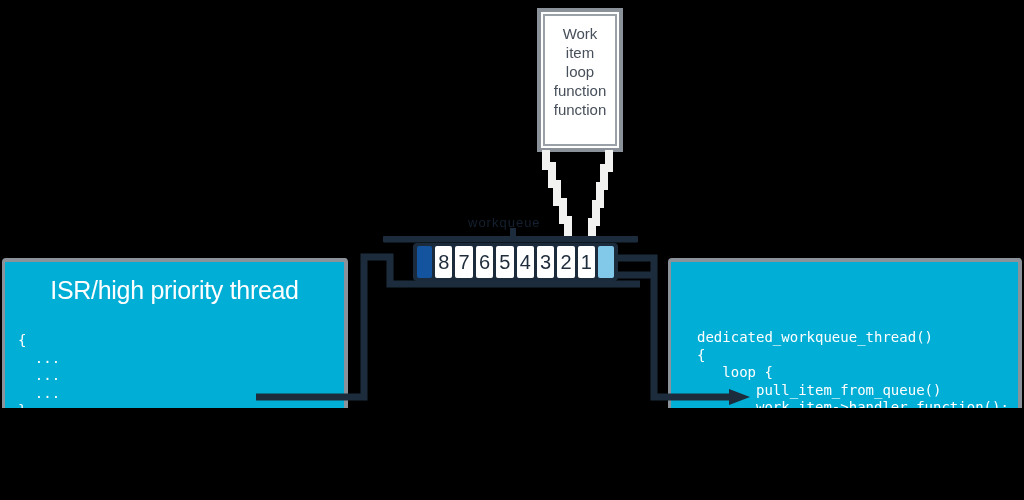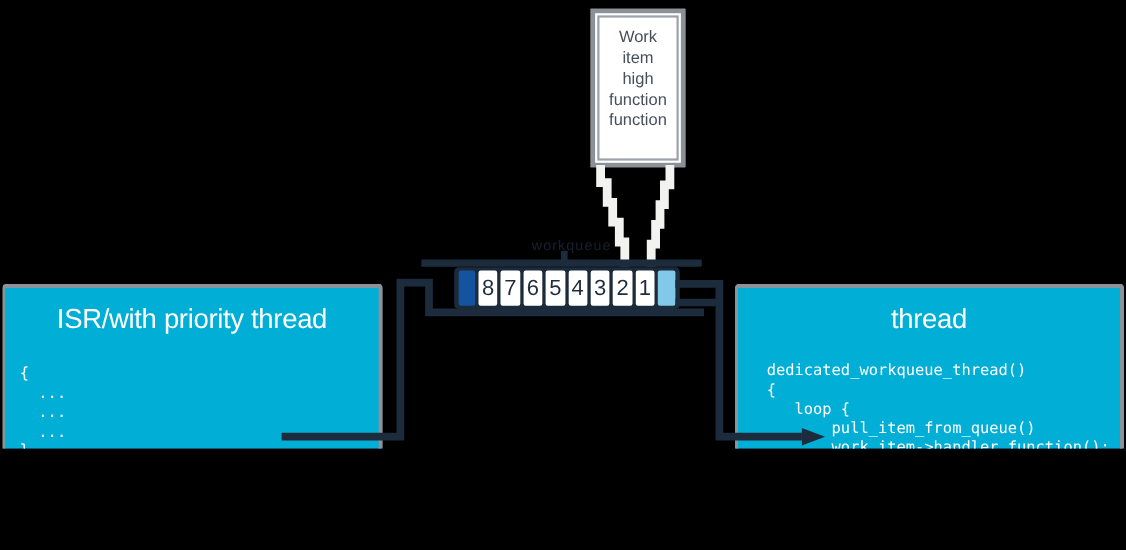--- a/index.html
+++ b/index.html
@@ -30,36 +30,36 @@
                   color:#474f5a;font-size:15px;line-height:19px;}
 
   
   #queue-box{left:413px;top:243px;width:205px;height:38px;background:#1c2b3b;border-radius:4px;
              display:flex;align-items:center;gap:3px;padding:0 4px;box-sizing:border-box;}
   .qcell{height:32px;border-radius:2px;}
   .qcell.num{flex:1;background:#fff;display:flex;align-items:center;justify-content:center;
              color:#1e2c3c;font-size:20px;}
   .qcap-dark{width:15px;background:#14549f;}
   .qcap-light{width:16px;background:#82c8e8;}
-  #queue-label{left:468px;top:215px;width:88px;text-align:right;color:#152130;
+  #queue-label{left:468px;top:215px;width:88px;text-align:left;color:#152130;
                font-size:13px;letter-spacing:1px;}
 
   svg#overlay{position:absolute;left:0;top:0;pointer-events:none;}
 </style>
 </head>
 <body>
 
 <div id="canvas">
 
   <div class="abs" id="work-item-box">
     <div id="work-item-inner">
       <div id="work-item-text">
         <div>Work</div>
         <div>item</div>
-        <div>high</div>
+        <div>loop</div>
         <div>function</div>
         <div>function</div>
       </div>
     </div>
   </div>
 
   <div class="abs" id="queue-label">workqueue</div>
 
   <div class="abs" id="queue-box">
     <div class="qcell qcap-dark"></div>
@@ -68,32 +68,31 @@
     <div class="qcell num">6</div>
     <div class="qcell num">5</div>
     <div class="qcell num">4</div>
     <div class="qcell num">3</div>
     <div class="qcell num">2</div>
     <div class="qcell num">1</div>
     <div class="qcell qcap-light"></div>
   </div>
 
   <div class="panel" id="left-panel">
-    <div class="panel-title">ISR/with priority thread</div>
+    <div class="panel-title">ISR/high priority thread</div>
     <div class="code" id="left-code">
       <div>{</div>
       <div>  ...</div>
       <div>  ...</div>
       <div>  ...</div>
       <div>}</div>
     </div>
   </div>
 
   <div class="panel" id="right-panel">
-    <div class="panel-title">thread</div>
     <div class="code" id="right-code">
       <div>dedicated_workqueue_thread()</div>
       <div>{</div>
       <div>   loop {</div>
       <div>       pull_item_from_queue()</div>
       <div>       work_item-&gt;handler_function();</div>
       <div>       }</div>
       <div>}</div>
     </div>
   </div>

